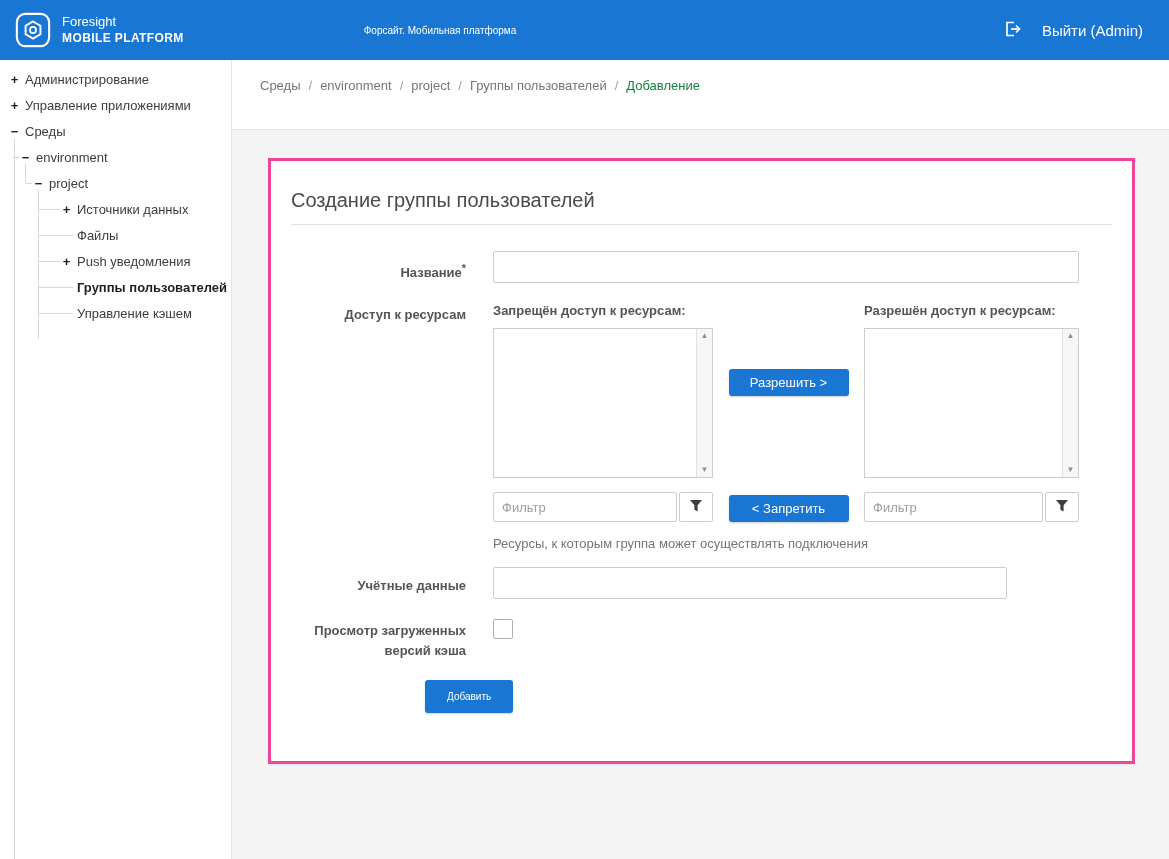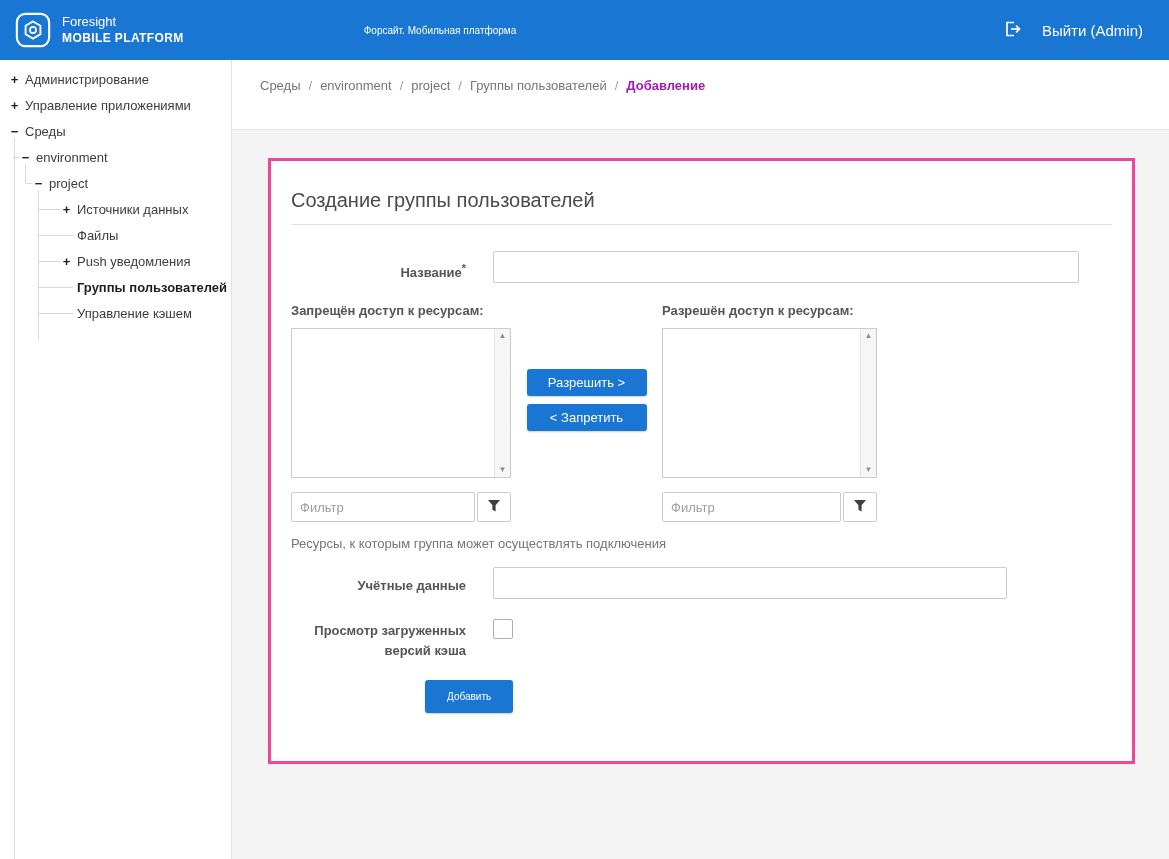--- a/index.html
+++ b/index.html
@@ -66,21 +66,21 @@
   .vline { position: absolute; width: 1px; background: #d8d8d8; z-index: 0; }
   .vline1 { left: 14px; top: 78px; bottom: 0; }
   .vline2 { left: 25px; top: 104px; height: 19px; }
   .vline3 { left: 38px; top: 130px; height: 149px; }
 
   
   .main { flex: 1; display: flex; flex-direction: column; background: #f4f4f4; min-width: 0; }
   .main-top { background: #fff; padding: 18px 28px 22px; border-bottom: 1px solid #e7e7e7; }
   .breadcrumb { display: flex; align-items: center; gap: 8px; font-size: 13px; color: #757575; margin-bottom: 14px; }
   .crumb { cursor: pointer; }
-  .crumb.current { font-weight: 700; color: #a21caf; cursor: default; }
+  .crumb.current { font-weight: 400; color: #15803d; cursor: default; }
   .crumb-sep { color: #9e9e9e; }
   .page-title { font-size: 26px; font-weight: 400; color: #5f6368; line-height: 34px; }
 
   .main-body { flex: 1; padding: 28px 34px 0 36px; }
   .card {
     background: #fff; border: 3px solid #ec4899;
     box-shadow: 0 1px 2px rgba(0,0,0,0.05);
     padding: 20px 20px 48px 20px;
   }
   .section-title {
@@ -109,21 +109,21 @@
     font-size: 13px; color: #333; padding: 0 8px; background: #fff;
     font-family: "Liberation Sans", sans-serif; display: block;
   }
   .text-input::placeholder { color: #9e9e9e; }
   .input-name { width: 586px; }
   .input-credentials { width: 514px; }
 
   
   .resources { display: flex; }
   .res-col-left { width: 220px; flex: none; }
-  .res-col-mid { width: 151px; flex: none; display: flex; flex-direction: column; align-items: center; gap: 8px; padding-top: 66px; }
+  .res-col-mid { width: 151px; flex: none; display: flex; flex-direction: column; align-items: center; gap: 8px; padding-top: 66px; justify-content: space-between; }
   .res-col-right { width: 215px; flex: none; }
   .res-heading { font-size: 13px; font-weight: 700; color: #555; margin-bottom: 10px; white-space: nowrap; }
   .listbox { height: 150px; border: 1px solid #ccc; background: #fff; position: relative; }
   .scrollbar {
     position: absolute; top: 0; right: 0; bottom: 0; width: 16px;
     background: #f6f6f6; border-left: 1px solid #e3e3e3;
     display: flex; flex-direction: column; justify-content: space-between; align-items: center;
   }
   .sb-arrow { font-size: 8px; color: #8f8f8f; padding: 3px 0; line-height: 1; cursor: pointer; }
   .transfer-btn {
@@ -256,20 +256,21 @@
         <div class="form-row">
           <div class="form-label v-center">
             <span>Название</span><sup class="required-mark">*</sup>
           </div>
           <div class="form-controls">
             <input type="text" class="text-input input-name" value="" style="">
           </div>
         </div>
 
         <div class="form-row row-resources">
+          <div class="form-label">Доступ к ресурсам</div>
           <div class="form-controls">
             <div class="resources">
               <div class="res-col-left">
                 <div class="res-heading">Запрещён доступ к ресурсам:</div>
                 <div class="listbox">
                   <div class="scrollbar">
                     <span class="sb-arrow">▲</span>
                     <span class="sb-arrow">▼</span>
                   </div>
                 </div>

